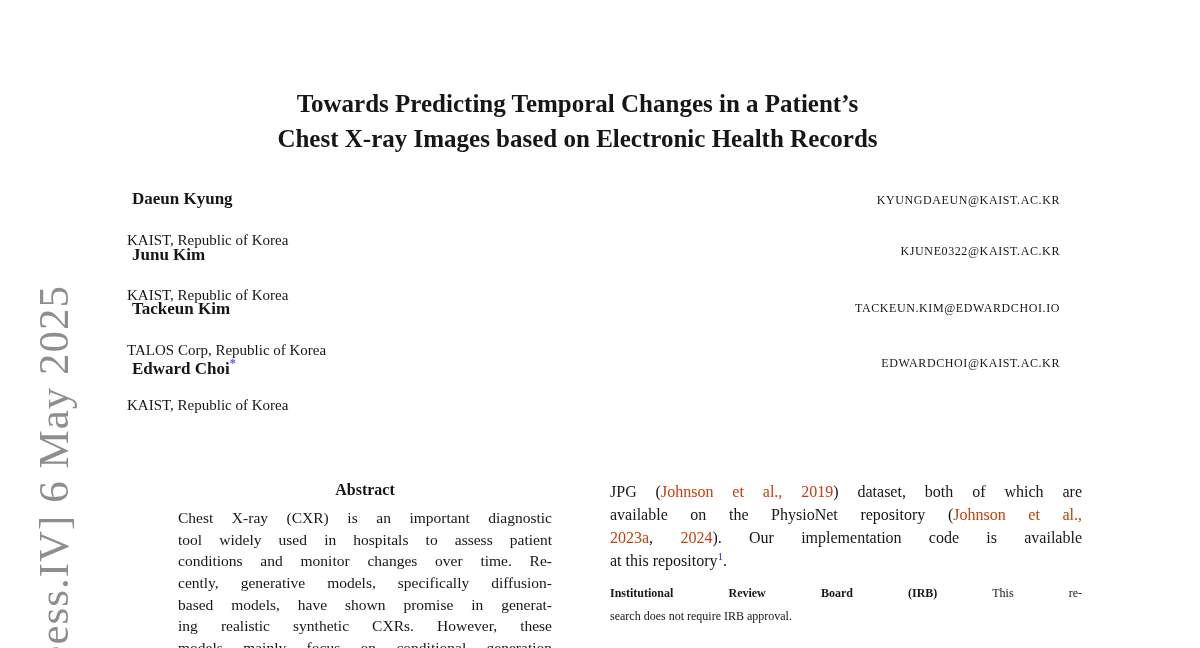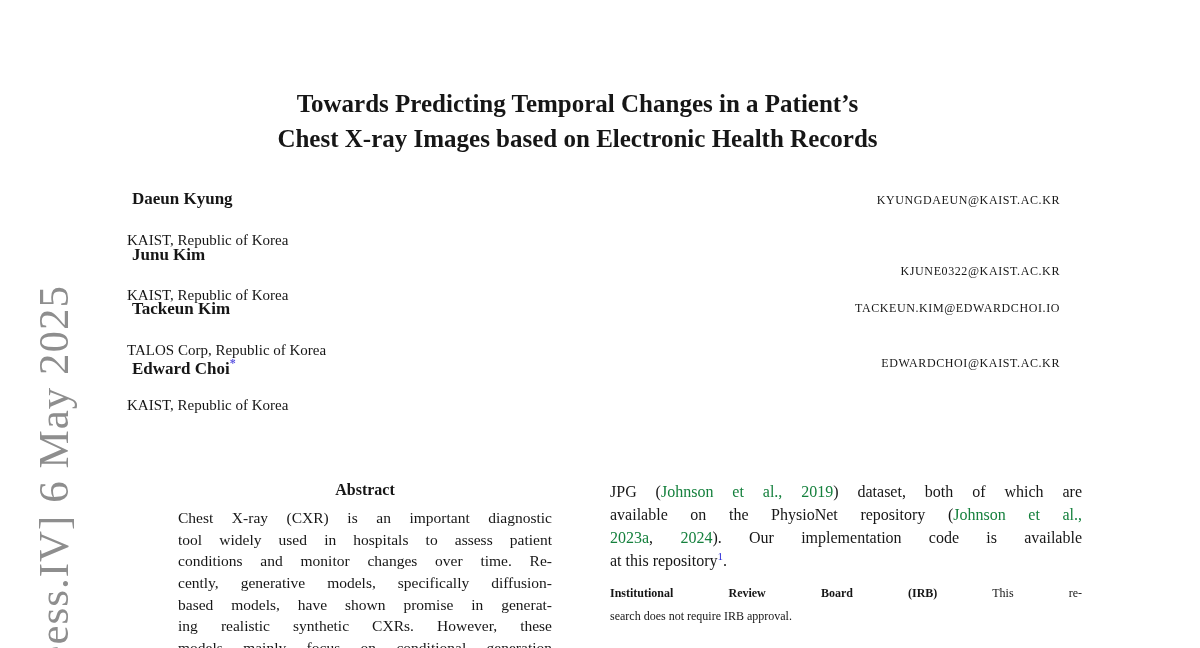--- a/index.html
+++ b/index.html
@@ -32,21 +32,21 @@
   .jl::after{content:"";display:inline-block;width:100%;}
 
   
   .rc-para1{position:absolute;left:610px;top:483px;width:472px;font-size:16px;}
   .rc-para2{position:absolute;left:610px;top:586px;width:472px;font-size:12px;}
   .rc-line{height:23px;overflow:hidden;}
   .rc-line.just{text-align:justify;}
   .rc-line.just::after{content:"";display:inline-block;width:100%;}
 
   .seg{}
-  .seg-link{color:#15803d;}
+  .seg-link{color:#c2410c;}
   .seg-bold{font-weight:bold;}
   .seg-suplink{color:#2a2ad6;font-size:11px;vertical-align:super;line-height:0;}
   .star{color:#5a52e0;}
 </style>
 </head>
 <body>
 
 <div class="page">
 
   <div class="watermark">[eess.IV] 6 May 2025</div>
@@ -55,21 +55,21 @@
     <div>Towards Predicting Temporal Changes in a Patient’s</div>
     <div>Chest X-ray Images based on Electronic Health Records</div>
   </div>
 
   <div class="author-name" style="top:189px"><span>Daeun Kyung</span></div>
   <div class="author-affil" style="top:211px">KAIST, Republic of Korea</div>
   <div class="email" style="top:192px">KYUNGDAEUN@KAIST.AC.KR</div>
 
   <div class="author-name" style="top:245px"><span>Junu Kim</span></div>
   <div class="author-affil" style="top:266px">KAIST, Republic of Korea</div>
-  <div class="email" style="top:263px">KJUNE0322@KAIST.AC.KR</div>
+  <div class="email" style="top:243px">KJUNE0322@KAIST.AC.KR</div>
 
   <div class="author-name" style="top:299px"><span>Tackeun Kim</span></div>
   <div class="author-affil" style="top:321px">TALOS Corp, Republic of Korea</div>
   <div class="email" style="top:300px">TACKEUN.KIM@EDWARDCHOI.IO</div>
 
   <div class="author-name" style="top:353px"><span>Edward Choi</span><span class="author-star star">*</span></div>
   <div class="author-affil" style="top:376px">KAIST, Republic of Korea</div>
   <div class="email" style="top:355px">EDWARDCHOI@KAIST.AC.KR</div>
 
   <div class="abstract-heading">Abstract</div>

